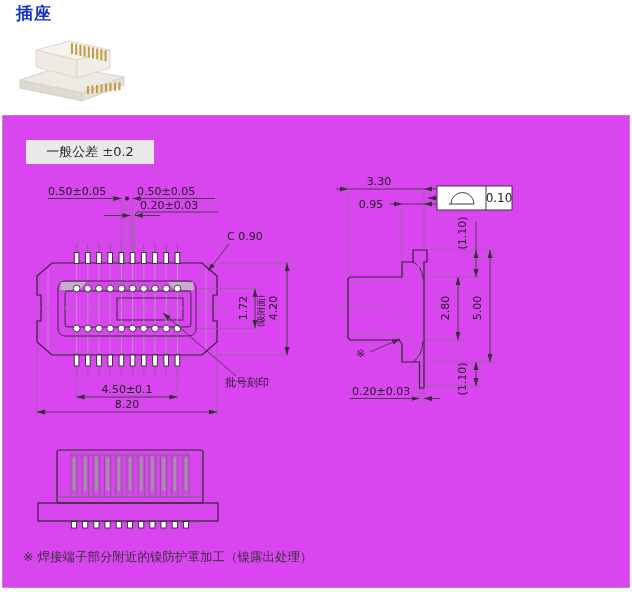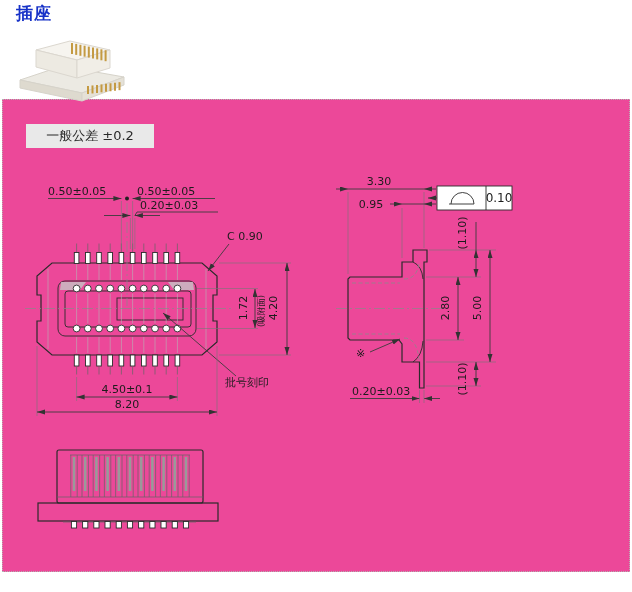--- a/index.html
+++ b/index.html
@@ -1,21 +1,21 @@
 <!DOCTYPE html>
 <html style="--title-blue: #1732c8; --chip-bg: #e9e9e9; --panel-border: #b3b3b3; --line: #2b2b2b; --dim: #3c3c3c; --terminal-gray: #9a9a9a; --pin-gold: #c49a42;"><head>
 <meta charset="utf-8">
 <style>
   html,body{margin:0;padding:0;background:#fff;}
   body{width:632px;height:592px;position:relative;overflow:hidden;
        font-family:"DejaVu Sans","Liberation Sans",sans-serif;}
   .page-title{position:absolute;left:16px;top:2px;font-size:17px;font-weight:bold;
        color:var(--title-blue,#1732c8);margin:0;letter-spacing:1px;}
-  .panel{position:absolute;left:2px;top:99px;width:626px;height:471px;
-       border:1px dotted var(--panel-border,#b3b3b3);background:#ec4899;}
+  .panel{position:absolute;left:2px;top:115px;width:626px;height:471px;
+       border:1px dotted var(--panel-border,#b3b3b3);background:#d946ef;}
   .tol-chip{position:absolute;left:23px;top:24px;width:128px;height:24px;
        background:var(--chip-bg,#e9e9e9);color:#2a2a2a;font-size:13px;
        display:flex;align-items:center;justify-content:center;}
   .note{position:absolute;left:20px;top:433px;font-size:12.5px;color:#333;}
   svg{position:absolute;left:0;top:0;}
   .ol{stroke:var(--line,#2b2b2b);stroke-width:1.2;fill:none;stroke-linejoin:miter;}
   .ol2{stroke:var(--line,#2b2b2b);stroke-width:0.9;fill:none;}
   .olw{stroke:var(--line,#2b2b2b);stroke-width:0.9;fill:#fff;}
   .dim{stroke:var(--dim,#3c3c3c);stroke-width:0.9;fill:none;}
   .ext{stroke:#777;stroke-width:0.6;fill:none;}
@@ -29,20 +29,21 @@
   text.gd{font-size:12px;fill:#1c1c1c;text-anchor:middle;}
   .mk{fill:#333;}
 </style>
 </head>
 <body>
 
 <h1 class="page-title">插座</h1>
 
 <div class="panel">
   <div class="tol-chip">一般公差 ±0.2</div>
+  <div class="note">※ 焊接端子部分附近的镍防护罩加工（镍露出处理）</div>
 </div>
 
 <svg width="632" height="592" viewBox="0 0 632 592">
   <defs>
     <marker id="ah" markerWidth="9" markerHeight="6" refX="8" refY="2.5" orient="auto-start-reverse" markerUnits="userSpaceOnUse">
       <path class="mk" d="M0,0 L8,2.5 L0,5 Z"></path>
     </marker>
   </defs>
 
   <g>

